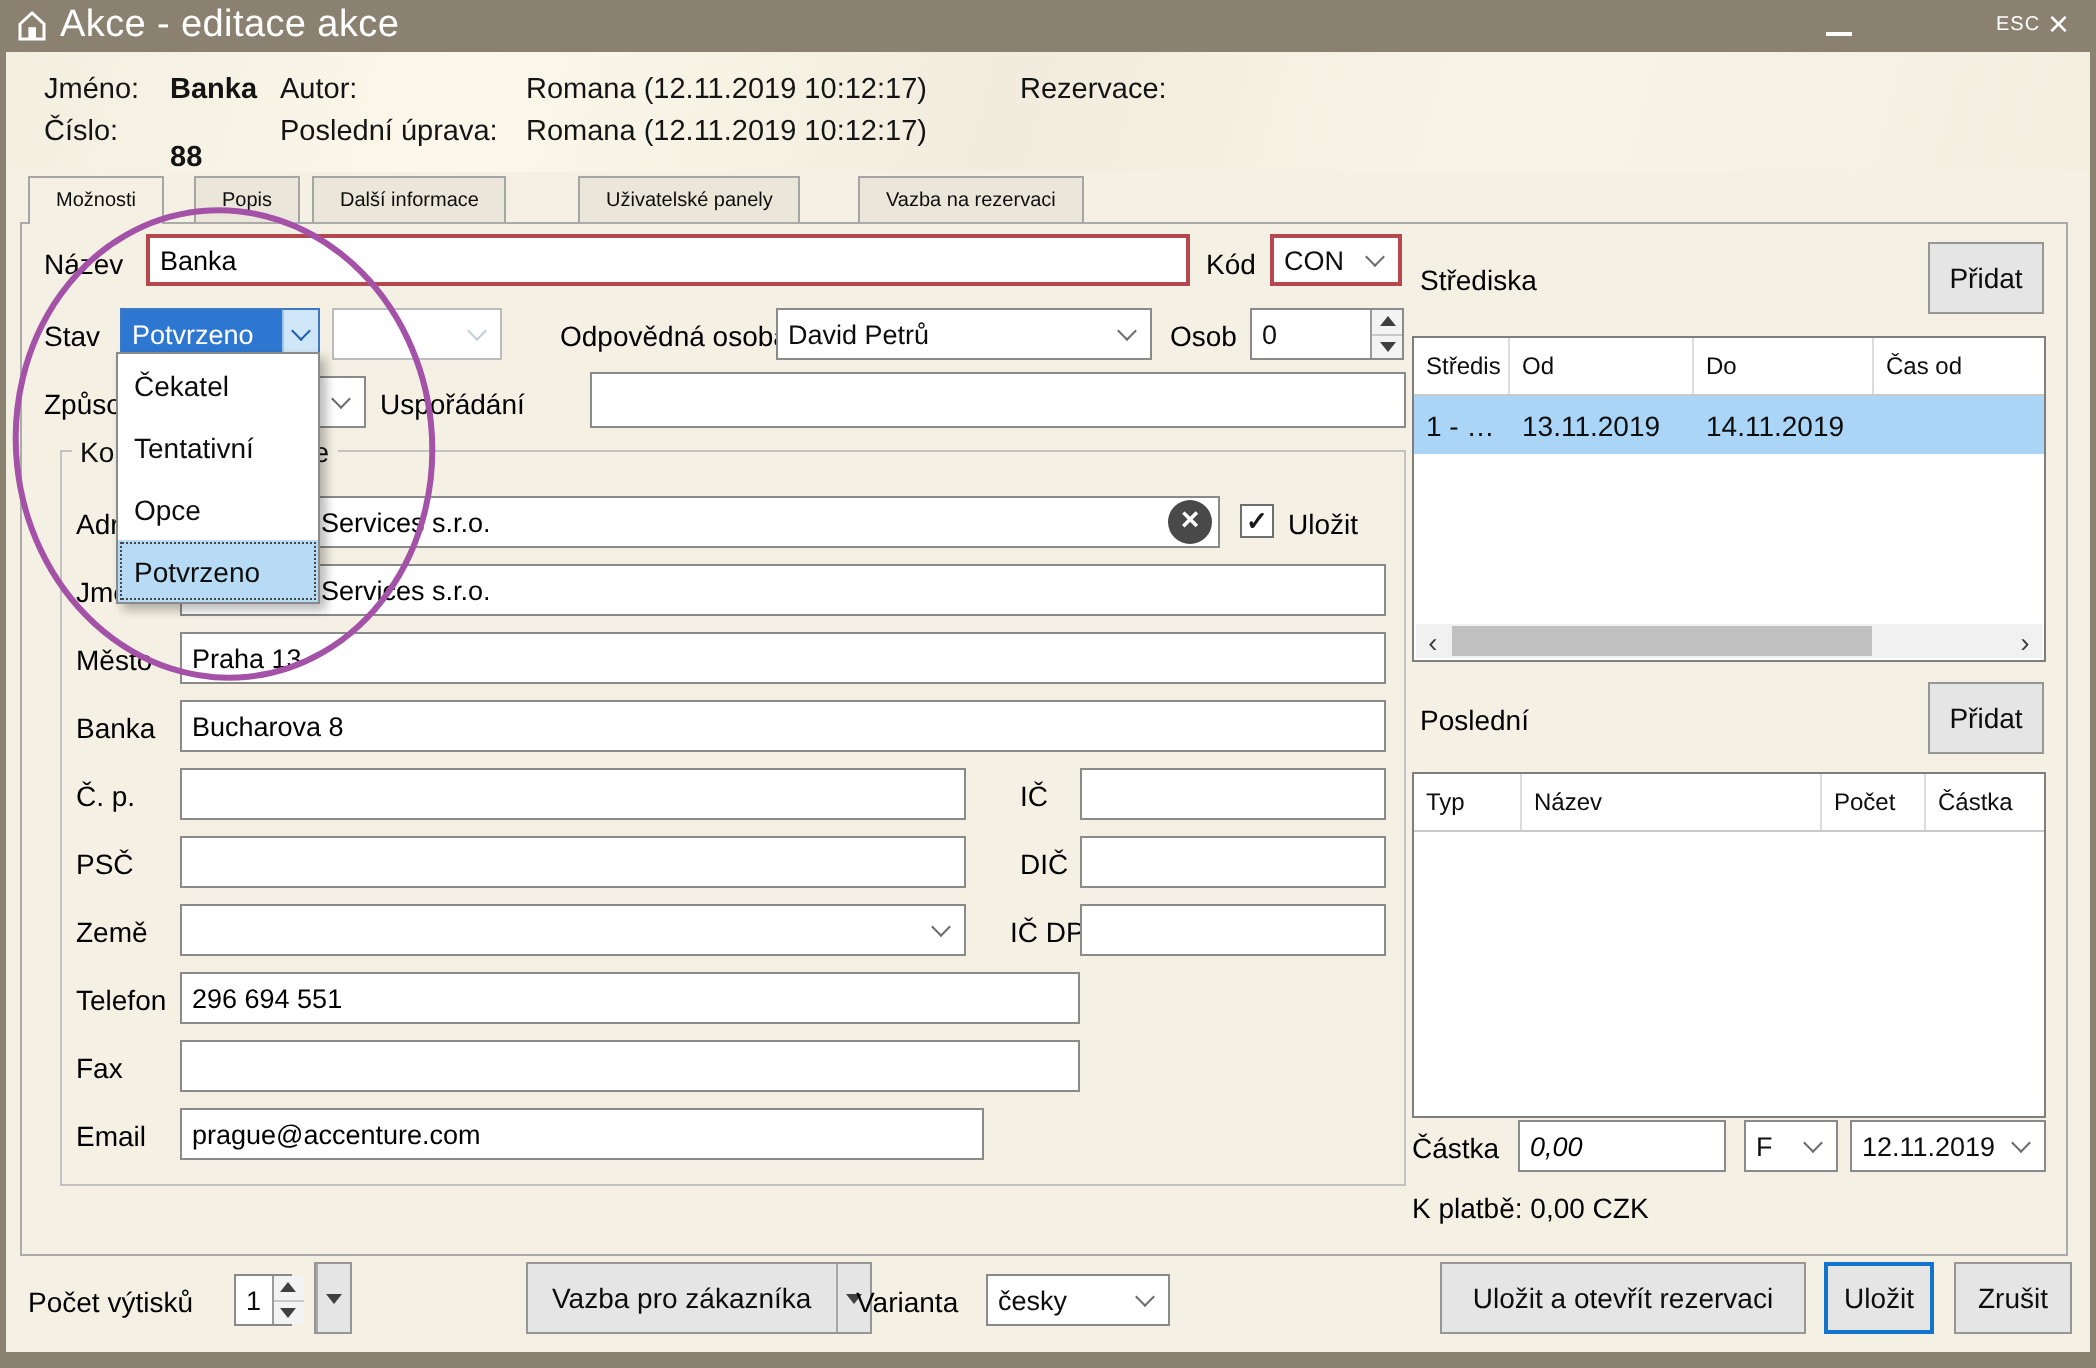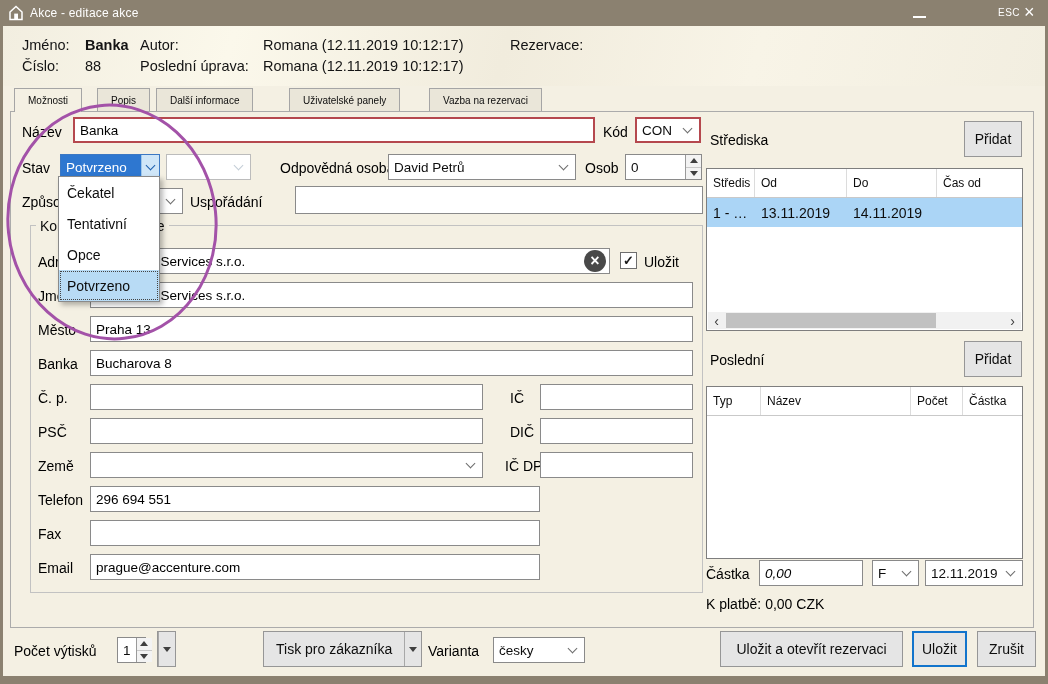--- a/index.html
+++ b/index.html
@@ -4,21 +4,21 @@
 <style>
   *{box-sizing:border-box;margin:0;padding:0}
   html,body{background:#5a5348}
   #app{position:relative;width:1048px;height:684px;margin:0 auto;
        font-family:"Liberation Sans",sans-serif;font-size:14px;color:#0d0d0d;
        background:#f4f0e3;overflow:hidden}
   .abs{position:absolute}
   
   .titlebar{position:absolute;left:0;top:0;width:1048px;height:26px;background:#8b8170;
             display:flex;align-items:center;color:#fff}
-  .win-title{margin-left:30px;font-size:12px;letter-spacing:.2px}
+  .win-title{margin-left:30px;font-size:19px;letter-spacing:.2px}
   .frame{position:absolute;background:#8b8170}
   
   .hdr{position:absolute;left:3px;top:26px;width:1042px;height:60px;
        background:linear-gradient(105deg,#f2eee0 0%,#fbf8eb 22%,#f1ecdd 48%,#f8f4e7 72%,#f2eee0 100%)}
   .htext{position:absolute;font-size:14.5px;white-space:nowrap;color:#141414}
   
   .tab{position:absolute;top:88px;height:23px;display:flex;align-items:center;
        padding:4px 13px;font-size:10px;border:1px solid #a5a5a5;border-bottom:none;
        background:#eae6d9;white-space:nowrap}
   .tab.active{background:#f4f0e3;height:24px;z-index:3}
@@ -101,21 +101,21 @@
     <span class="abs wbtn" style="left:1024px;top:2px;font-size:18px">×</span>
   </div>
 
   <div class="hdr">
     <span class="htext" style="left:19px;top:11px">Jméno:</span>
     <span class="htext" style="left:82px;top:11px;font-weight:bold">Banka</span>
     <span class="htext" style="left:137px;top:11px">Autor:</span>
     <span class="htext" style="left:260px;top:11px">Romana (12.11.2019 10:12:17)</span>
     <span class="htext" style="left:507px;top:11px">Rezervace:</span>
     <span class="htext" style="left:19px;top:32px">Číslo:</span>
-    <span class="htext" style="left:82px;top:32px;font-weight:normal">88</span>
+    <span class="htext" style="left:82px;top:45px;font-weight:bold">88</span>
     <span class="htext" style="left:137px;top:32px">Poslední úprava:</span>
     <span class="htext" style="left:260px;top:32px">Romana (12.11.2019 10:12:17)</span>
   </div>
 
   <div class="tab active" style="left:14px">Možnosti</div>
   <div class="tab" style="left:97px">Popis</div>
   <div class="tab" style="left:289px">Uživatelské panely</div>
   <div class="tab" style="left:156px">Další informace</div>
   <div class="tab" style="left:429px">Vazba na rezervaci</div>
 
@@ -202,21 +202,21 @@
   <span class="lbl" style="left:505px;top:458px">IČ DPH</span>
   <input class="inp" style="left: 540px; top: 452px; width: 153px;" readonly="" value="">
 
   <span class="lbl" style="left:38px;top:492px">Telefon</span>
   <input class="inp" style="left: 90px; top: 486px; width: 450px;" readonly="" value="296 694 551">
 
   <span class="lbl" style="left:38px;top:526px">Fax</span>
   <input class="inp" style="left: 90px; top: 520px; width: 450px;" readonly="" value="">
 
   <span class="lbl" style="left:38px;top:560px">Email</span>
-  <input class="inp" style="left: 90px; top: 554px; width: 450px;" readonly="" value="prague@accenture.com">
+  <input class="inp" style="left: 90px; top: 554px; width: 402px;" readonly="" value="prague@accenture.com">
 
   <span class="lbl" style="left:710px;top:132px">Střediska</span>
   <div class="btn" style="left:964px;top:121px;width:58px;height:36px">Přidat</div>
 
   <div class="tbl tbl1" style="left:706px;top:168px;width:317px;height:163px">
     <div class="trow thead">
       <span class="th">Středis</span>
       <span class="th">Od</span>
       <span class="th">Do</span>
       <span class="th" style="border-right:none">Čas od</span>
@@ -276,21 +276,21 @@
           <span class="tri-dn"></span>
         </div>
     </span>
   </div>
   <div class="split" style="left:157px;top:631px;height:36px">
     <span class="dd">
         <span class="tri-dn"></span>
       </span>
   </div>
   <div class="split" style="left:263px;top:631px;height:36px">
-    <span class="main">Tisk pro zákazníka</span>
+    <span class="main">Vazba pro zákazníka</span>
     <span class="dd">
         <span class="tri-dn"></span>
       </span>
   </div>
   <span class="lbl" style="left:428px;top:643px">Varianta</span>
   <div class="combo" style="left:493px;top:637px;width:92px">
     <span class="txt">česky</span>
     <span class="chev"></span>
   </div>
   <div class="btn" style="left:720px;top:631px;width:183px;height:36px">Uložit a otevřít rezervaci</div>

